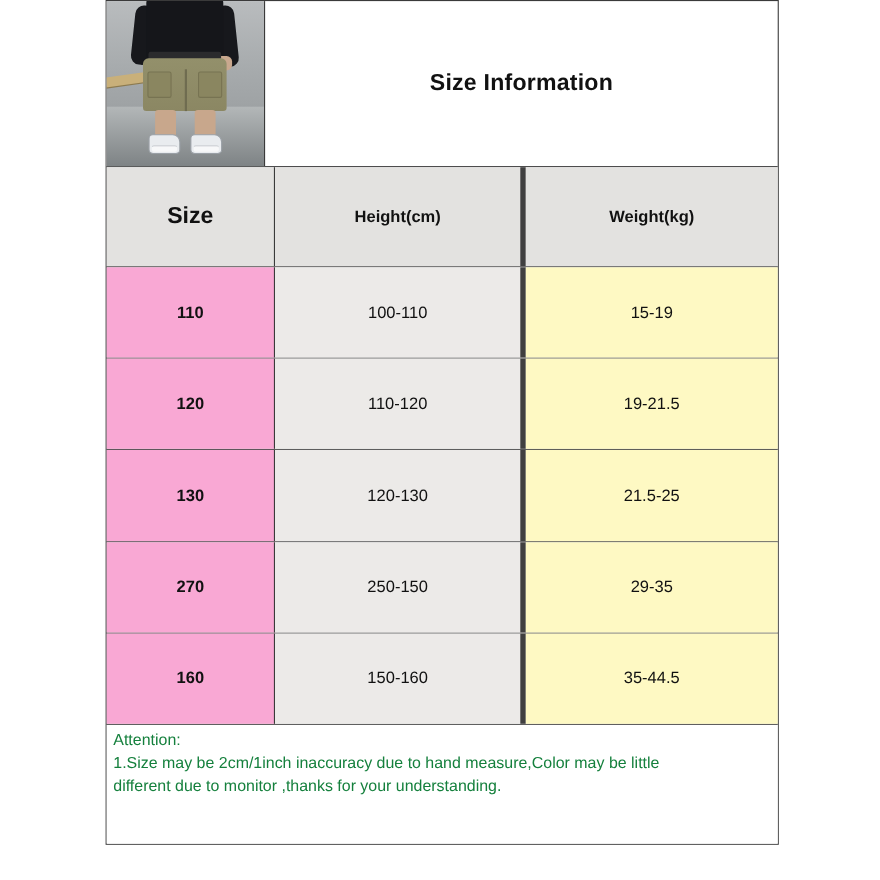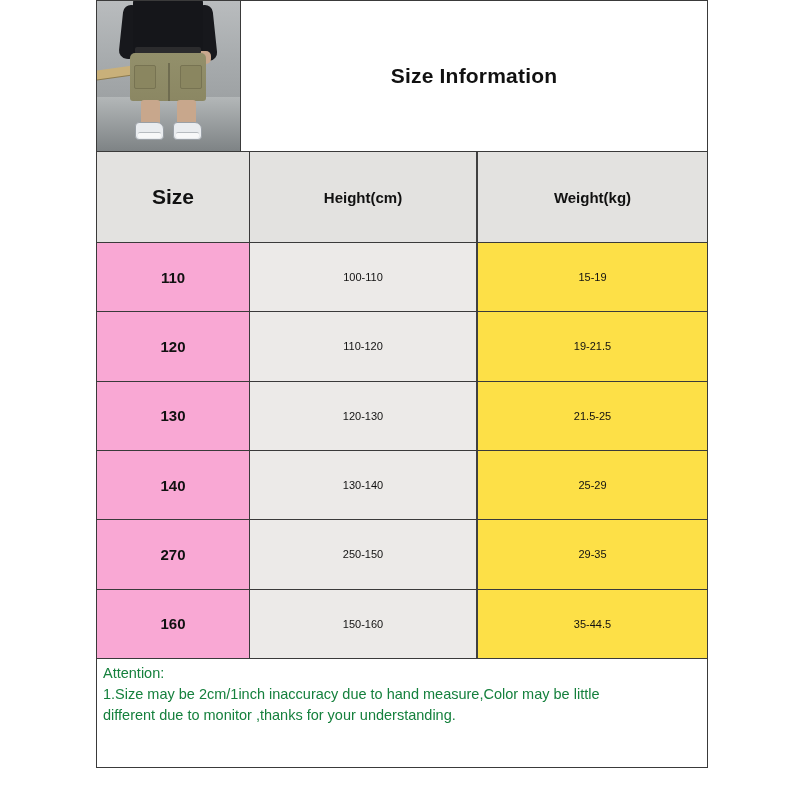--- a/index.html
+++ b/index.html
@@ -206,46 +206,46 @@
   }
   .row.head .c {
     background: #e3e2e0;
   }
   .c {
     display: flex;
     align-items: center;
     justify-content: center;
     box-sizing: border-box;
     text-align: center;
-    font-size: 11px;
+    font-size: 15px;
     color: #111;
   }
   .c-size {
     width: 153px;
     flex: 0 0 auto;
     border-right: 1px solid #3a3a3a;
     background: #f9a8d4;
     font-weight: bold;
     font-size: 15px;
   }
   .row.head .c-size {
     font-size: 21px;
     font-weight: bold;
     background: #e3e2e0;
   }
   .c-height {
     width: 228px;
     flex: 0 0 auto;
-    border-right: 2px solid #404040;
+    border-right: 5px solid #404040;
     background: #eceae8;
     text-align: right;
   }
   .c-weight {
     flex: 1 1 auto;
-    background: #fde047;
+    background: #fef9c3;
   }
   .row.head .c-height,
   .row.head .c-weight {
     font-size: 15px;
     font-weight: bold;
   }
   
   .attention {
     flex: 0 0 auto;
     padding: 4px 6px 6px 6px;
@@ -310,25 +310,20 @@
         <div class="c c-height">110-120</div>
         <div class="c c-weight">19-21.5</div>
       </div>
 
       <div class="row">
         <div class="c c-size">130</div>
         <div class="c c-height">120-130</div>
         <div class="c c-weight">21.5-25</div>
       </div>
 
-      <div class="row">
-        <div class="c c-size">140</div>
-        <div class="c c-height">130-140</div>
-        <div class="c c-weight">25-29</div>
-      </div>
 
       <div class="row">
         <div class="c c-size">270</div>
         <div class="c c-height">250-150</div>
         <div class="c c-weight">29-35</div>
       </div>
 
       <div class="row">
         <div class="c c-size">160</div>
         <div class="c c-height">150-160</div>

